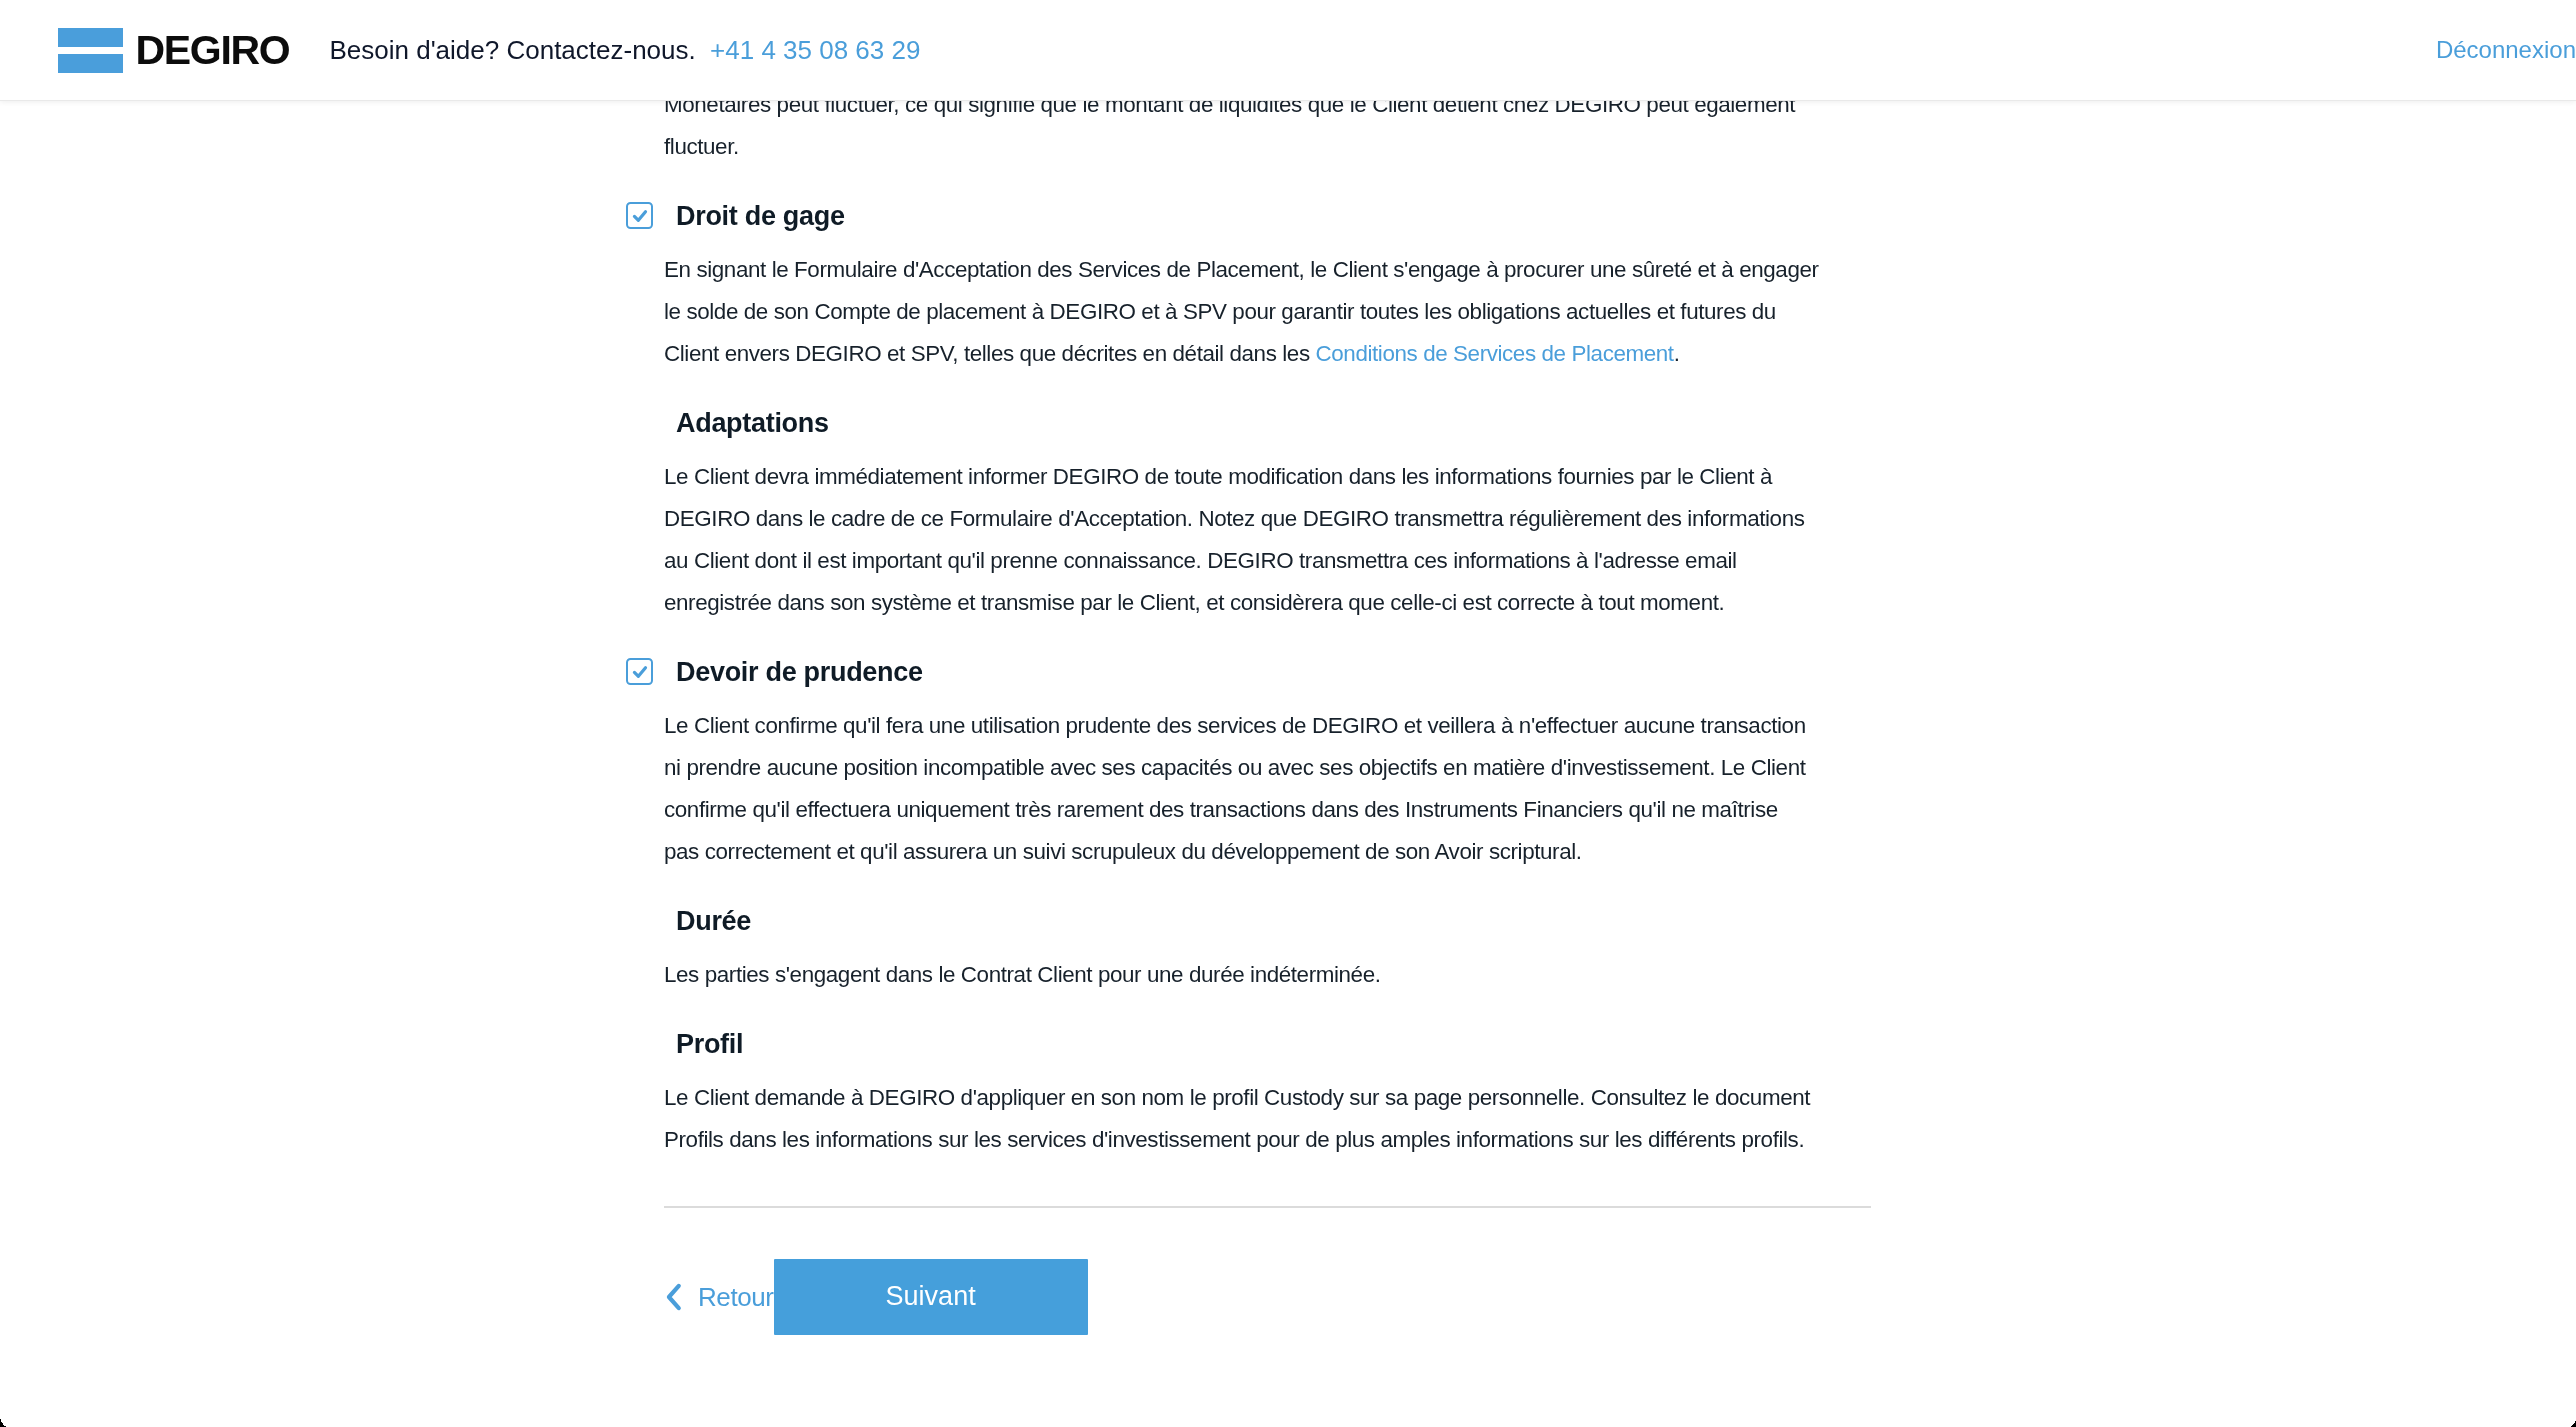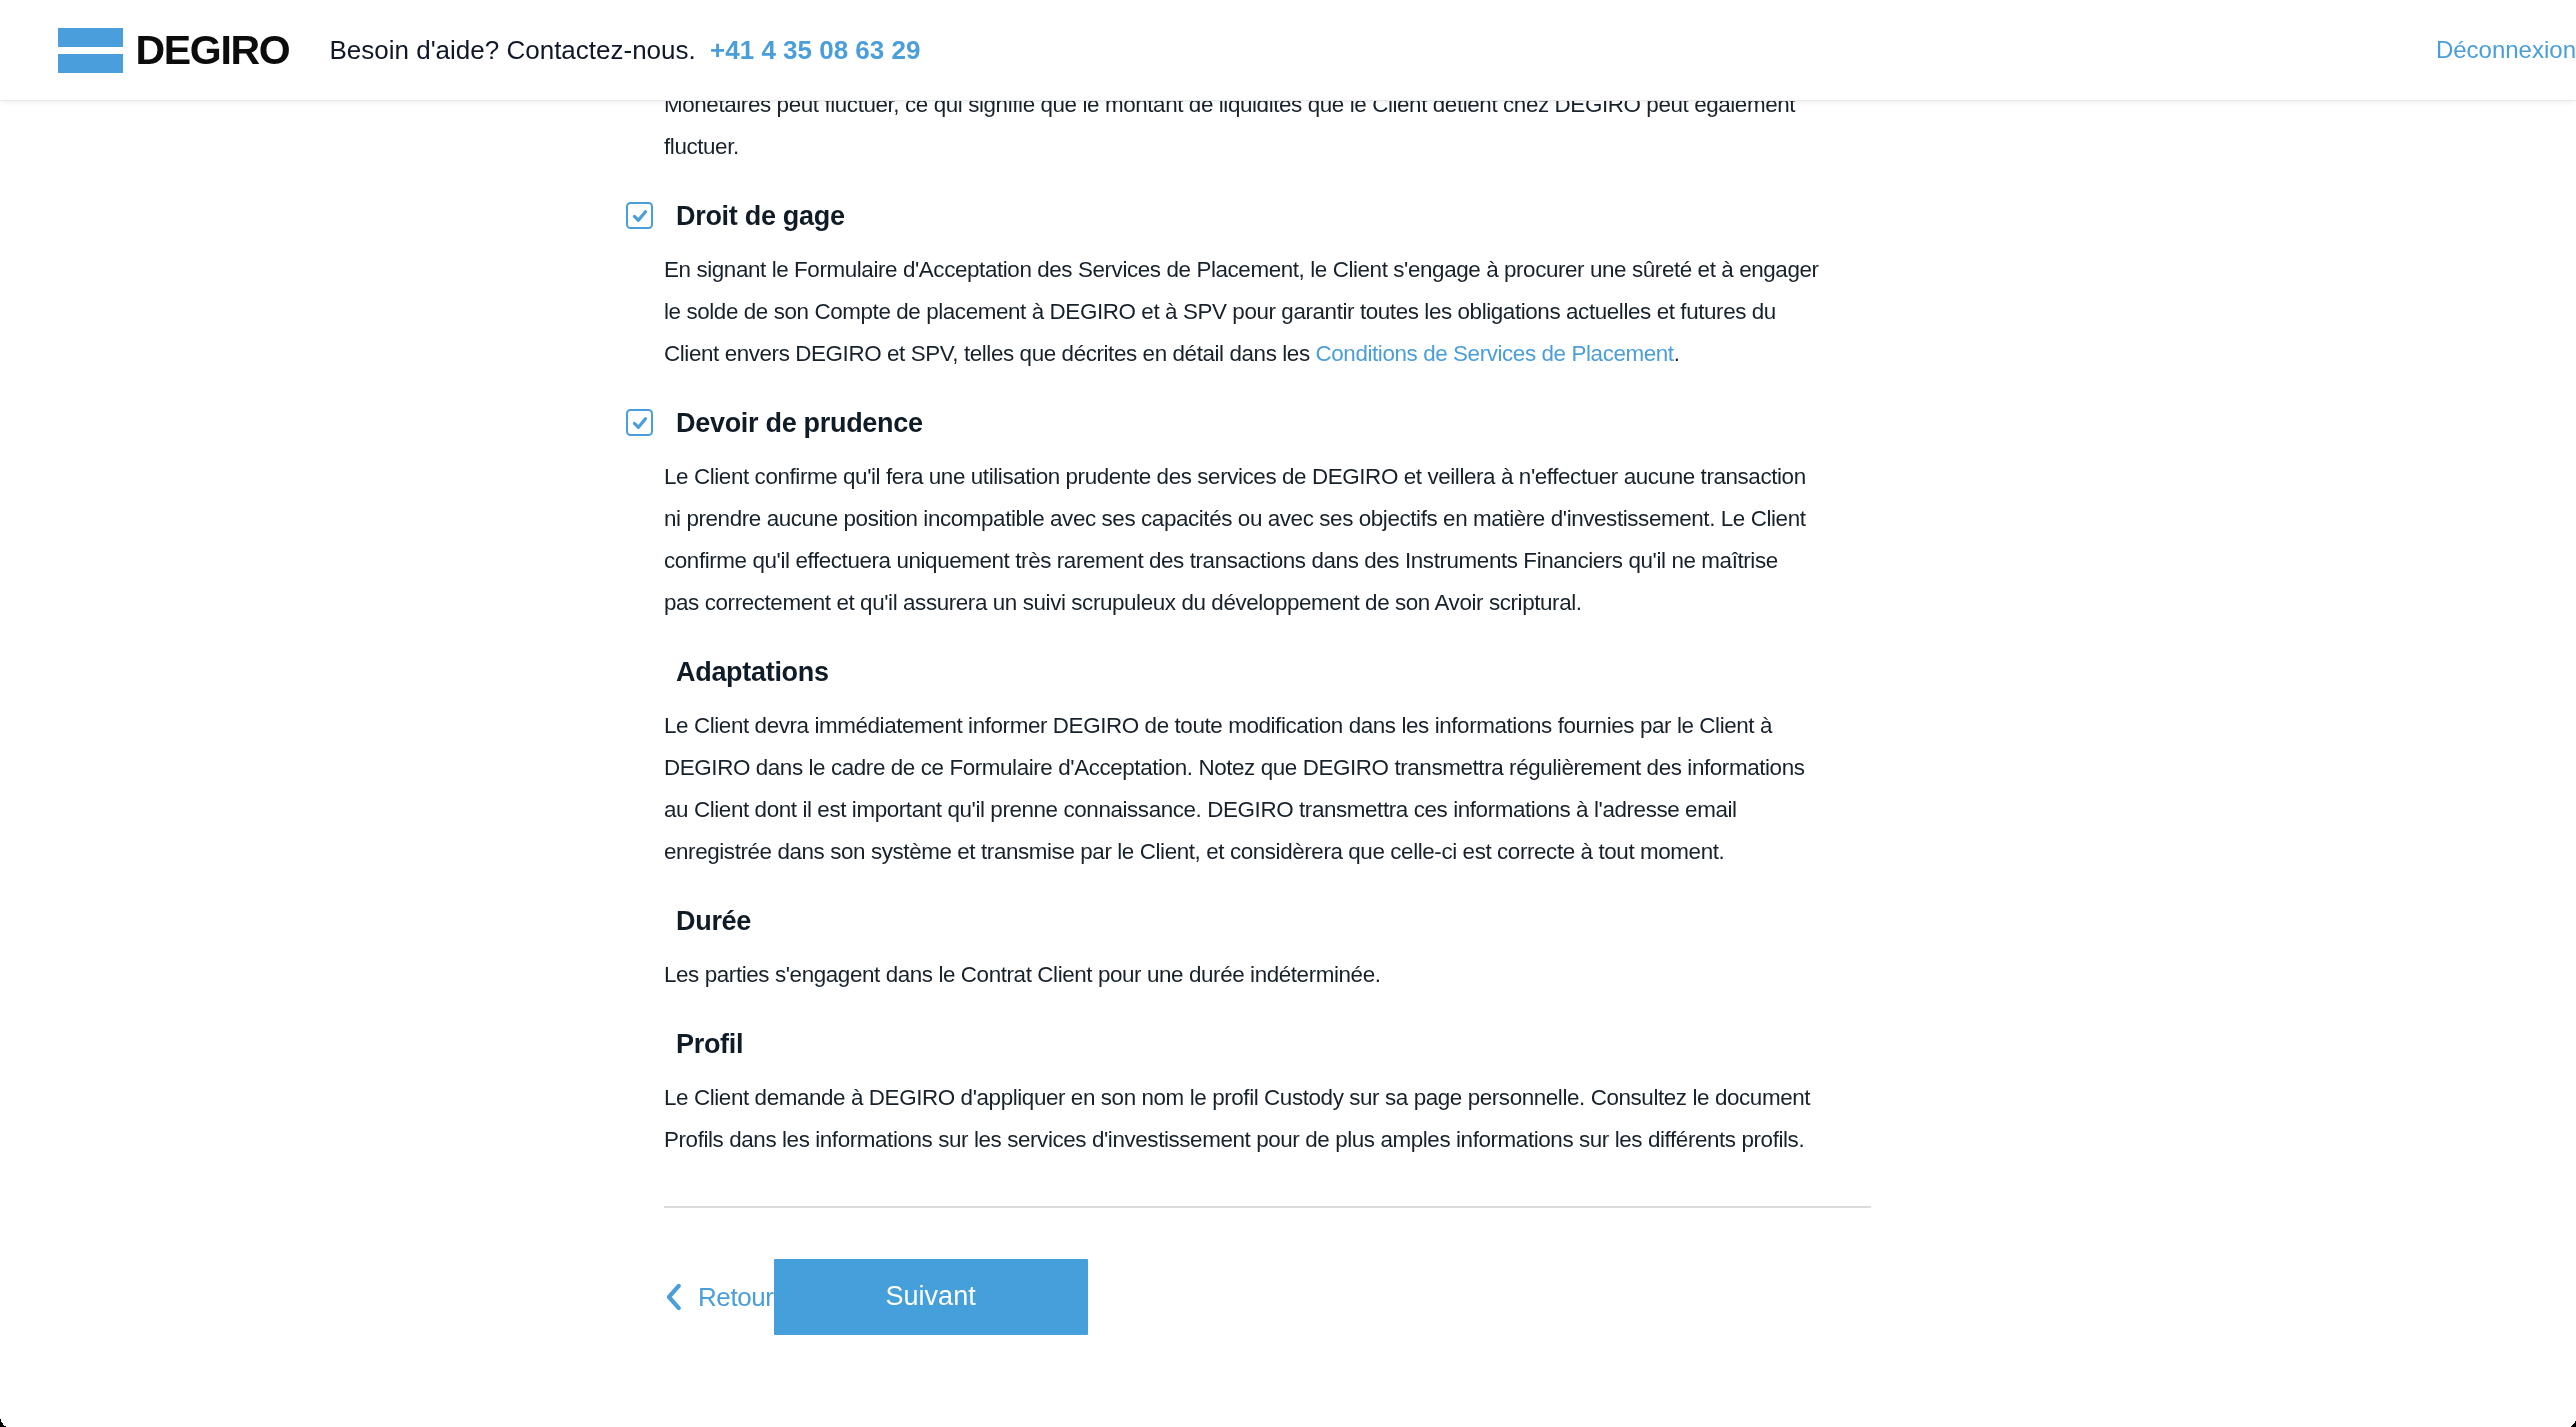--- a/index.html
+++ b/index.html
@@ -59,21 +59,20 @@
     margin-left: 40px;
     font-size: 26px;
     color: #0f172a;
   }
   .phone-link {
     margin-left: 14.3px;
     font-size: 26px;
     color: #4a9eda;
     text-decoration: none;
     cursor: pointer;
-    font-weight: bold;
   }
   .logout-link {
     margin-left: auto;
     font-size: 24px;
     color: #4a9eda;
     text-decoration: none;
     cursor: pointer;
   }
 
   
@@ -218,41 +217,41 @@
           <path d="M3.6 8.4 L6.8 11.6 L12.6 4.6"></path>
         </svg>
     </span>
     <h2>Droit de gage</h2>
     <p><span>En signant le Formulaire d'Acceptation des Services de Placement, le Client s'engage à procurer une sûreté et à engager
 le solde de son Compte de placement à DEGIRO et à SPV pour garantir toutes les obligations actuelles et futures du
 Client envers DEGIRO et SPV, telles que décrites en détail dans les </span><a class="text-link">Conditions de Services de Placement</a><span>.</span></p>
   </section>
 
   <section class="section">
+    <h2>Adaptations</h2>
+    <p>Le Client devra immédiatement informer DEGIRO de toute modification dans les informations fournies par le Client à
+DEGIRO dans le cadre de ce Formulaire d'Acceptation. Notez que DEGIRO transmettra régulièrement des informations
+au Client dont il est important qu'il prenne connaissance. DEGIRO transmettra ces informations à l'adresse email
+enregistrée dans son système et transmise par le Client, et considèrera que celle-ci est correcte à tout moment.</p>
+  </section>
+
+  <section class="section">
     <span class="checkbox">
       <svg viewBox="0 0 16 16">
           <path d="M3.6 8.4 L6.8 11.6 L12.6 4.6"></path>
         </svg>
     </span>
     <h2>Devoir de prudence</h2>
     <p>Le Client confirme qu'il fera une utilisation prudente des services de DEGIRO et veillera à n'effectuer aucune transaction
 ni prendre aucune position incompatible avec ses capacités ou avec ses objectifs en matière d'investissement. Le Client
 confirme qu'il effectuera uniquement très rarement des transactions dans des Instruments Financiers qu'il ne maîtrise
 pas correctement et qu'il assurera un suivi scrupuleux du développement de son Avoir scriptural.</p>
   </section>
 
   <section class="section">
-    <h2>Adaptations</h2>
-    <p>Le Client devra immédiatement informer DEGIRO de toute modification dans les informations fournies par le Client à
-DEGIRO dans le cadre de ce Formulaire d'Acceptation. Notez que DEGIRO transmettra régulièrement des informations
-au Client dont il est important qu'il prenne connaissance. DEGIRO transmettra ces informations à l'adresse email
-enregistrée dans son système et transmise par le Client, et considèrera que celle-ci est correcte à tout moment.</p>
-  </section>
-
-  <section class="section">
     <h2>Durée</h2>
     <p>Les parties s'engagent dans le Contrat Client pour une durée indéterminée.</p>
   </section>
 
   <section class="section">
     <h2>Profil</h2>
     <p>Le Client demande à DEGIRO d'appliquer en son nom le profil Custody sur sa page personnelle. Consultez le document
 Profils dans les informations sur les services d'investissement pour de plus amples informations sur les différents profils.</p>
   </section>
 

